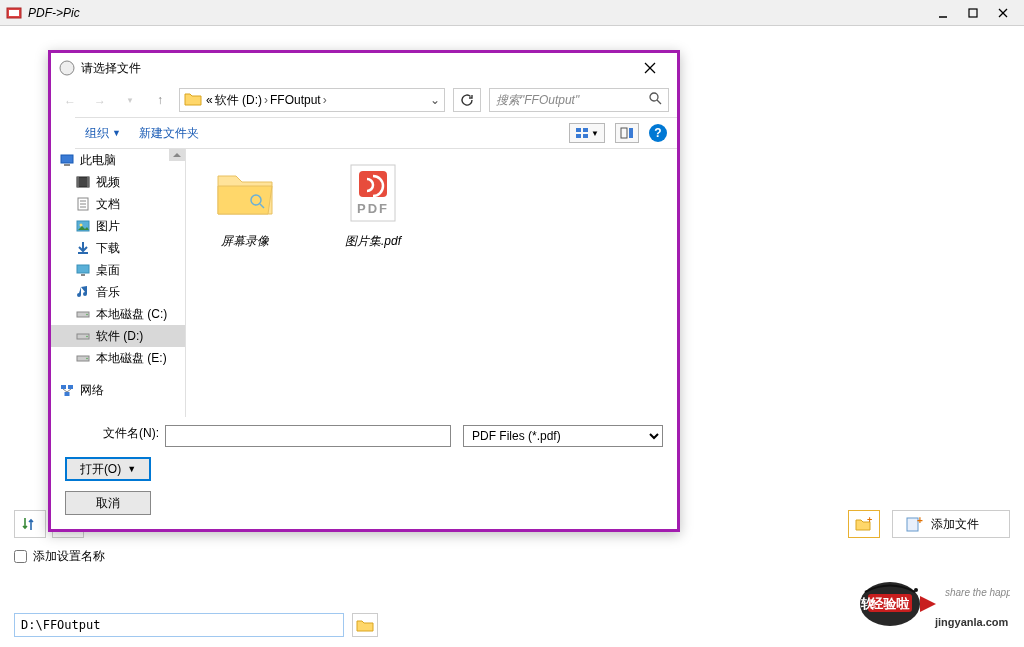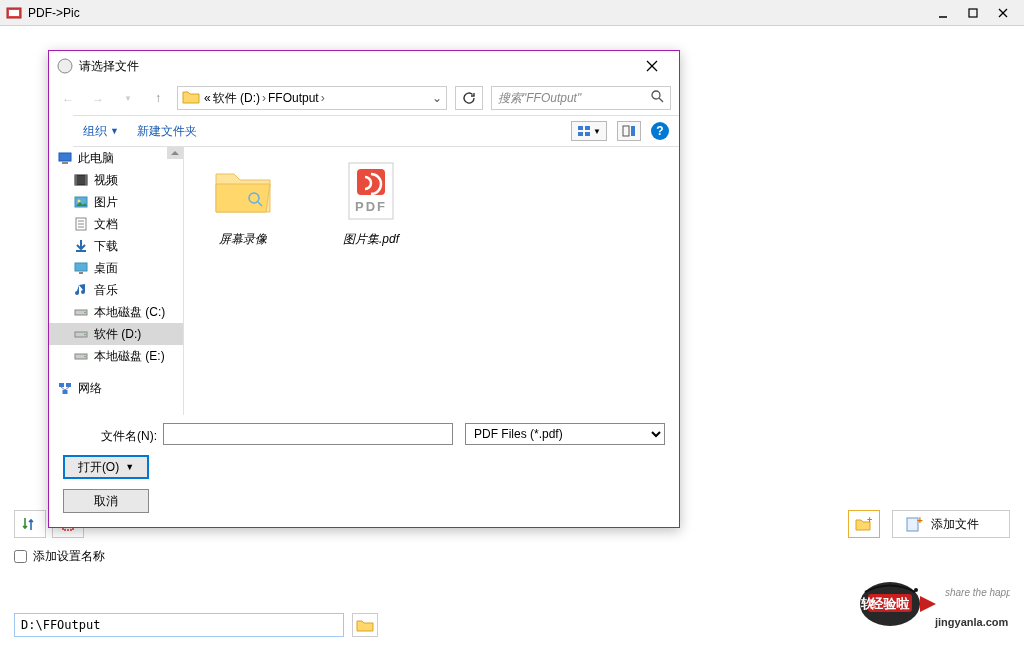--- a/index.html
+++ b/index.html
@@ -1,40 +1,40 @@
 <!DOCTYPE html>
 <html><head>
 <meta charset="utf-8">
 <style>
 * { box-sizing: border-box; margin: 0; padding: 0; font-family: "Microsoft YaHei", "Segoe UI", sans-serif; }
 body { background: #fff; width: 1024px; height: 647px; overflow: hidden; position: relative; font-size: 12px; color: #000; }
 
 
-.main-titlebar { height: 26px; background: #f0f0f0; border-bottom: 1px solid #d0d0d0; display: flex; align-items: center; padding: 0 6px; }
+.main-titlebar { height: 26px; background: #f0f0f0; border-bottom: 1px solid #d0d0d0; display: flex; align-items: center; padding: 0 6px; font-style: italic; }
 .main-titlebar .app-icon { width: 16px; height: 16px; margin-right: 6px; }
 .main-titlebar .title { flex: 1; font-size: 12px; }
 .main-titlebar .win-controls { display: flex; gap: 0; }
 .main-titlebar .win-btn { width: 30px; height: 20px; display: flex; align-items: center; justify-content: center; font-size: 14px; cursor: pointer; }
 
 
 .bottom-area { position: absolute; left: 0; right: 0; bottom: 0; padding: 8px 14px 10px 14px; }
 .toolbar-row { display: flex; align-items: center; margin-bottom: 10px; }
 .icon-btn { width: 32px; height: 28px; border: 1px solid #ccc; background: #fff; display: flex; align-items: center; justify-content: center; margin-right: 6px; cursor: pointer; }
 .add-file-group { margin-left: auto; display: flex; align-items: center; gap: 6px; }
 .add-file-btn { border: 1px solid #ccc; background: #fff; padding: 4px 30px 4px 12px; display: flex; align-items: center; gap: 8px; cursor: pointer; height: 28px; }
 .checkbox-row { display: flex; align-items: center; gap: 6px; margin-bottom: 10px; font-size: 12px; }
 .path-row { display: flex; align-items: center; gap: 8px; margin-top: 48px; }
 .path-input { border: 1px solid #a0c8f0; height: 24px; width: 330px; padding: 0 6px; font-size: 12px; font-family: monospace; background: #fff; }
 .folder-btn { width: 26px; height: 24px; border: 1px solid #ccc; background: #fff; display: flex; align-items: center; justify-content: center; cursor: pointer; }
 
 
 .watermark { position: absolute; right: 14px; bottom: 10px; }
 
 
-.dialog { position: absolute; left: 48px; top: 50px; width: 632px; background: #fff; border: 1px solid #a21caf; box-shadow: 0 3px 12px rgba(0,0,0,0.25); }
+.dialog { position: absolute; left: 48px; top: 50px; width: 632px; background: #fff; border: 3px solid #a21caf; box-shadow: 0 3px 12px rgba(0,0,0,0.25); }
 .dlg-titlebar { height: 30px; display: flex; align-items: center; padding: 0 8px; }
 .dlg-titlebar .dlg-icon { width: 16px; height: 16px; margin-right: 6px; }
 .dlg-titlebar .dlg-title { flex: 1; font-size: 12px; }
 .dlg-titlebar .dlg-close { width: 38px; height: 28px; display: flex; align-items: center; justify-content: center; font-size: 14px; cursor: pointer; }
 
 .dlg-nav { height: 34px; display: flex; align-items: center; padding: 0 8px; gap: 8px; }
 .nav-btn { width: 22px; height: 22px; display: flex; align-items: center; justify-content: center; color: #888; cursor: pointer; }
 .nav-btn.disabled { color: #ccc; }
 .path-box { flex: 1; height: 24px; border: 1px solid #ccc; display: flex; align-items: center; padding: 0 4px; font-size: 12px; position: relative; }
 .path-box .folder-ico { width: 18px; height: 18px; margin-right: 4px; }
@@ -58,21 +58,21 @@
 .tree-item.sub { padding-left: 24px; }
 .tree-item.selected { background: #d8d8d8; }
 .tree-item .ticon { width: 16px; height: 16px; display: flex; align-items: center; justify-content: center; flex-shrink: 0; }
 
 .content-pane { flex: 1; padding: 10px; display: flex; align-items: flex-start; gap: 30px; }
 .file-item { display: flex; flex-direction: column; align-items: center; width: 98px; cursor: pointer; }
 .file-item .fthumb { width: 68px; height: 68px; display: flex; align-items: center; justify-content: center; margin-bottom: 6px; }
 .file-item .fname { font-size: 12px; text-align: center; font-style: italic; }
 
 .dlg-footer { padding: 8px 14px 14px 14px; }
-.fname-row { display: flex; align-items: flex-end; margin-bottom: 10px; }
+.fname-row { display: flex; align-items: flex-start; margin-bottom: 10px; }
 .fname-row label { width: 100px; text-align: right; font-size: 12px; padding-right: 6px; }
 .fname-input { flex: 1; height: 22px; border: 1px solid #888; padding: 0 4px; font-size: 12px; }
 .ftype-select { width: 200px; height: 22px; border: 1px solid #888; margin-left: 12px; font-size: 12px; padding: 0 4px; background: #fff; }
 .btn-row { display: flex; justify-content: flex-end; gap: 10px; flex-direction: column; }
 .dlg-btn { width: 86px; height: 24px; border: 1px solid #888; background: #e8e8e8; font-size: 12px; cursor: pointer; display: flex; align-items: center; justify-content: center; gap: 2px; }
 .dlg-btn.primary { border: 2px solid #0078d4; background: #e8e8e8; }
 .dlg-btn .arrow { font-size: 9px; margin-left: 4px; }
 
 .sidebar-scroll { position: absolute; top: 0; right: 0; width: 16px; height: 12px; background: #ddd; }
 
@@ -269,37 +269,37 @@
                 <rect x="2" y="3" width="12" height="10" fill="#444" stroke="#222"></rect>
                 <rect x="2" y="3" width="2" height="10" fill="#666"></rect>
                 <rect x="12" y="3" width="2" height="10" fill="#666"></rect>
               </svg>
             </span>
             <span>视频</span>
           </div>
           <div class="tree-item sub">
             <span class="ticon">
               <svg viewBox="0 0 16 16">
-                <rect x="2" y="3" width="12" height="10" fill="#5ab0d8" stroke="#3a90b8"></rect>
-                <circle cx="6" cy="7" r="1.5" fill="#ffe070"></circle>
-                <path d="M3 12 L7 8 L10 11 L12 9 L14 12 Z" fill="#3a8a3a"></path>
-              </svg>
-            </span>
-            <span>图片</span>
-          </div>
-          <div class="tree-item sub">
-            <span class="ticon">
-              <svg viewBox="0 0 16 16">
                 <rect x="3" y="2" width="10" height="12" fill="#fff" stroke="#888"></rect>
                 <line x1="5" y1="5" x2="11" y2="5" stroke="#888"></line>
                 <line x1="5" y1="8" x2="11" y2="8" stroke="#888"></line>
                 <line x1="5" y1="11" x2="11" y2="11" stroke="#888"></line>
               </svg>
             </span>
             <span>文档</span>
+          </div>
+          <div class="tree-item sub">
+            <span class="ticon">
+              <svg viewBox="0 0 16 16">
+                <rect x="2" y="3" width="12" height="10" fill="#5ab0d8" stroke="#3a90b8"></rect>
+                <circle cx="6" cy="7" r="1.5" fill="#ffe070"></circle>
+                <path d="M3 12 L7 8 L10 11 L12 9 L14 12 Z" fill="#3a8a3a"></path>
+              </svg>
+            </span>
+            <span>图片</span>
           </div>
           <div class="tree-item sub">
             <span class="ticon">
               <svg viewBox="0 0 16 16">
                 <path d="M8 2 L8 10 M4 7 L8 11 L12 7" stroke="#2a6ab0" stroke-width="2" fill="none"></path>
                 <line x1="3" y1="13" x2="13" y2="13" stroke="#2a6ab0" stroke-width="2"></line>
               </svg>
             </span>
             <span>下载</span>
           </div>

